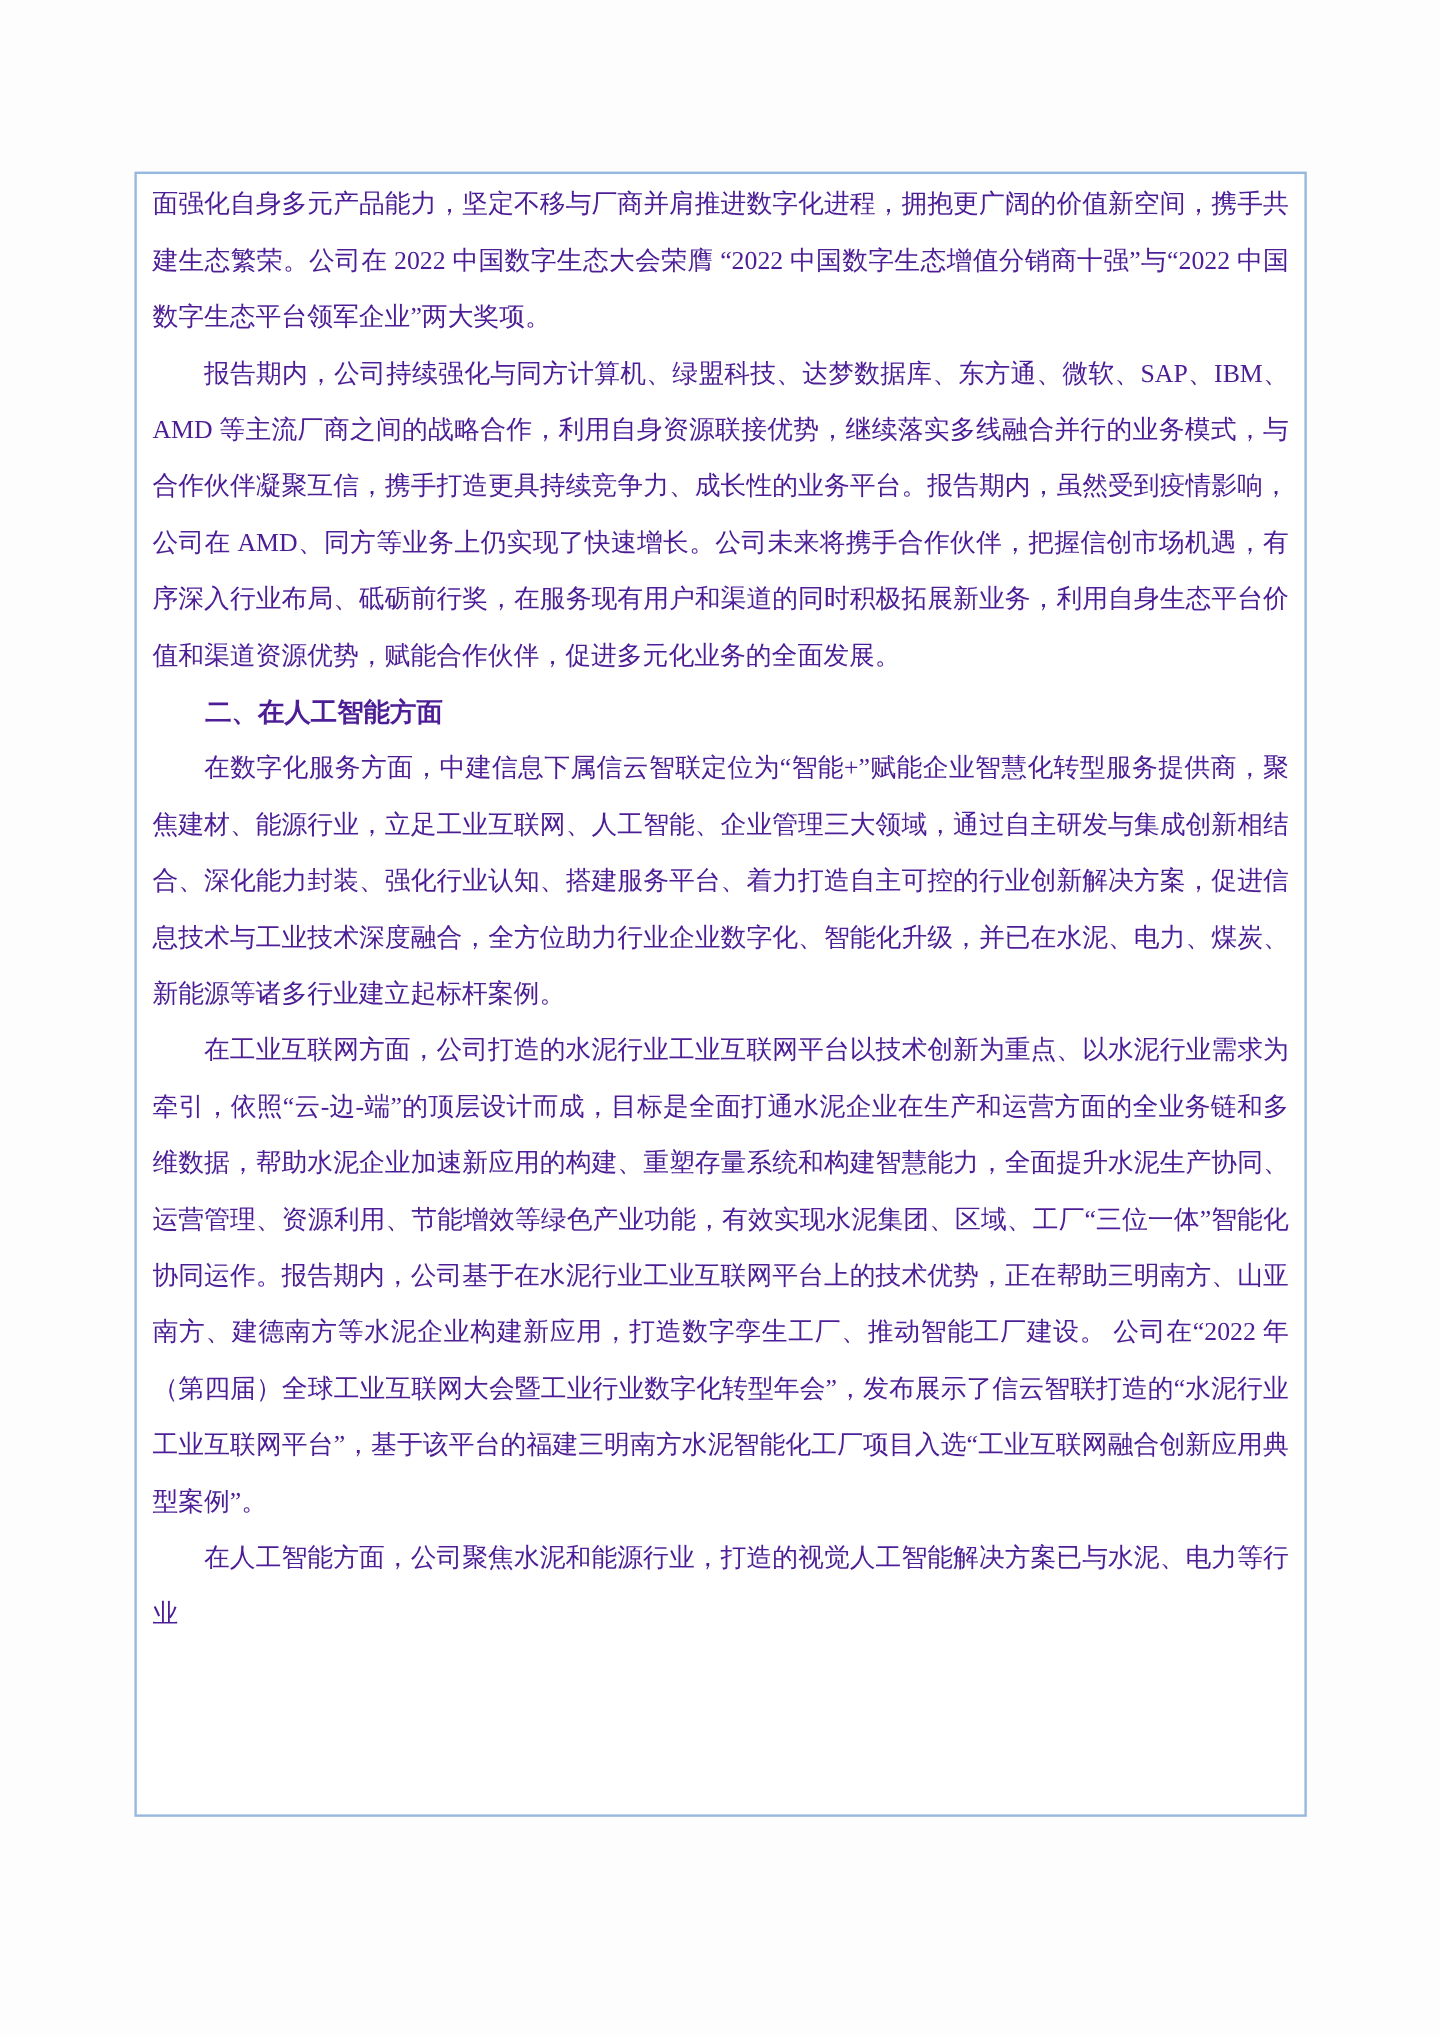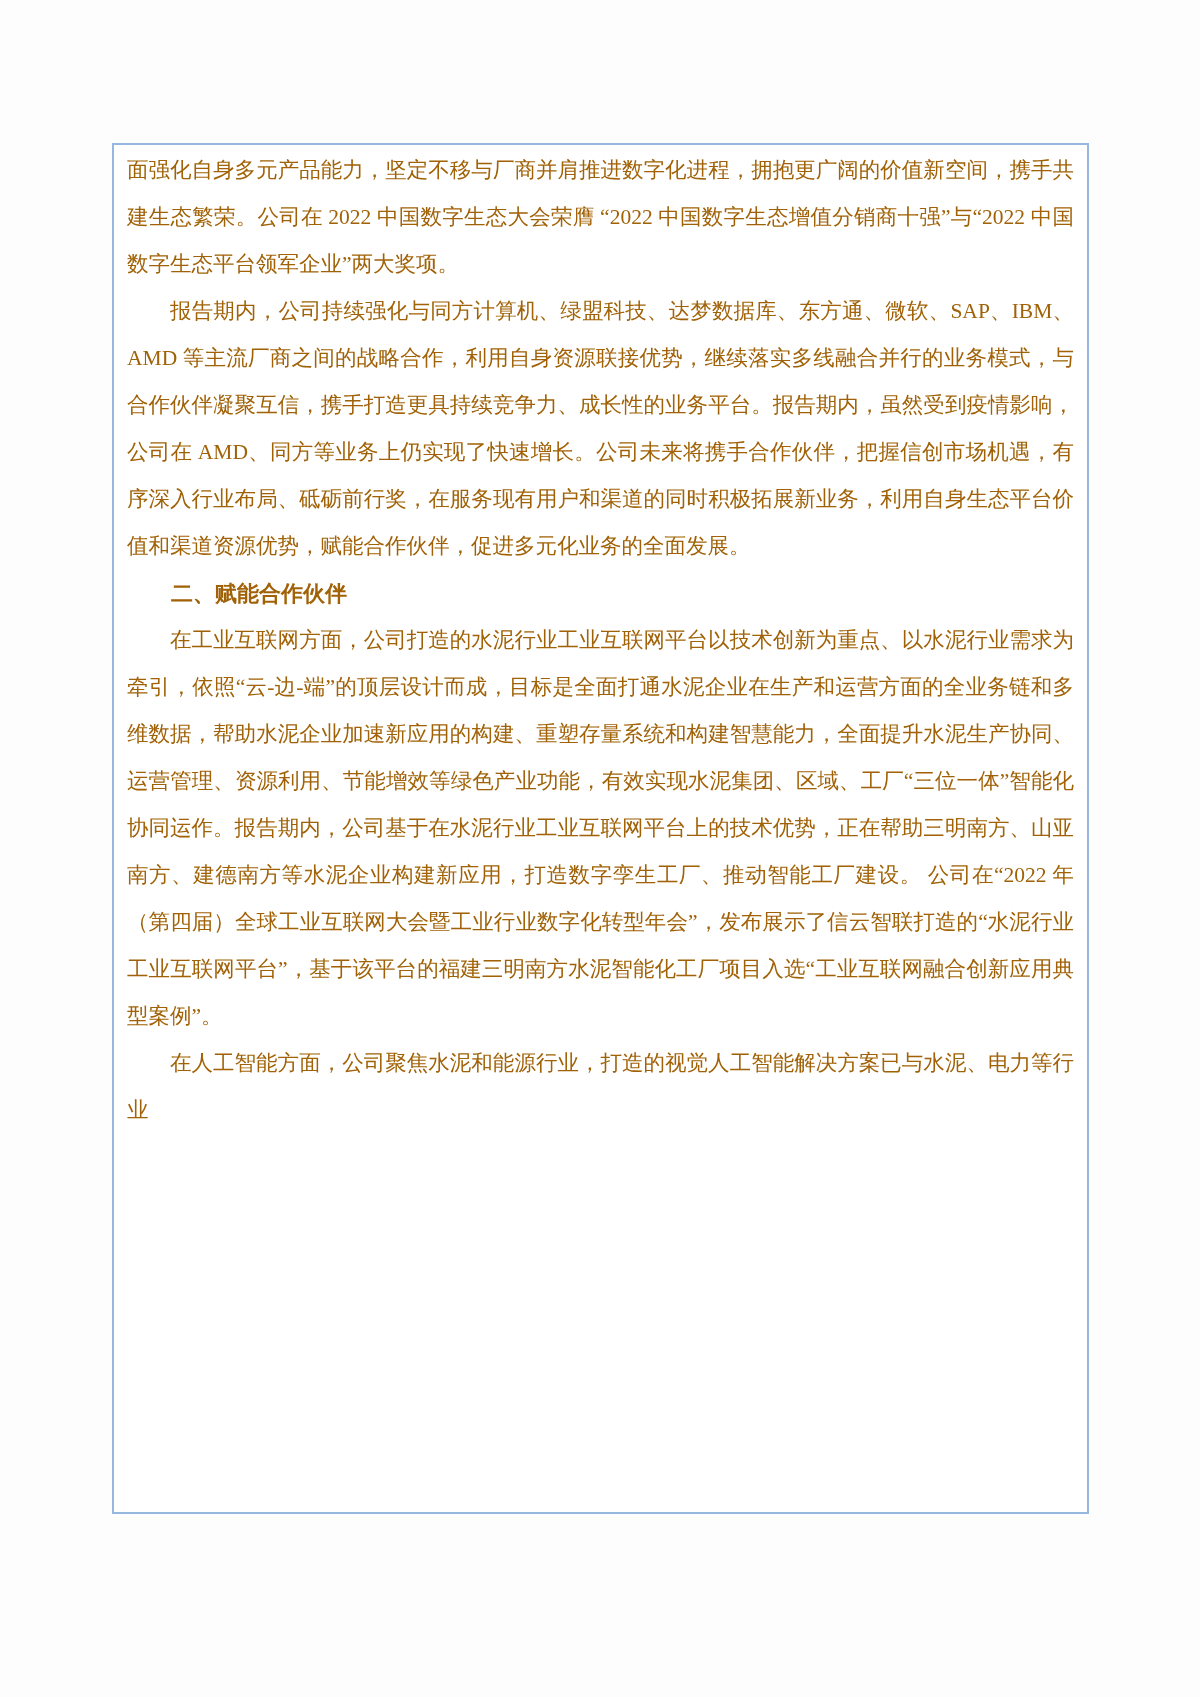--- a/index.html
+++ b/index.html
@@ -7,21 +7,21 @@
     padding: 0;
     background: #f5f5f5;
   }
   .page {
     position: relative;
     width: 1200px;
     height: 1697px;
     margin: 0 auto;
     background: #fdfdfd;
     font-family: "Liberation Serif", "DejaVu Serif", serif;
-    color: #a16207;
+    color: #4c1d95;
     overflow: hidden;
   }
   .content-frame {
     position: absolute;
     left: 112px;
     top: 143px;
     width: 977px;
     height: 1371px;
     box-sizing: border-box;
     border: 2px solid #97b8de;
@@ -53,21 +53,22 @@
 <body>
 
 <div class="page">
   <div class="content-frame">
 
     <p class="body-para continued">面强化自身多元产品能力，坚定不移与厂商并肩推进数字化进程，拥抱更广阔的价值新空间，携手共建生态繁荣。公司在 2022 中国数字生态大会荣膺 “2022 中国数字生态增值分销商十强”与“2022 中国数字生态平台领军企业”两大奖项。</p>
 
 
     <p class="body-para">报告期内，公司持续强化与同方计算机、绿盟科技、达梦数据库、东方通、微软、SAP、IBM、AMD 等主流厂商之间的战略合作，利用自身资源联接优势，继续落实多线融合并行的业务模式，与合作伙伴凝聚互信，携手打造更具持续竞争力、成长性的业务平台。报告期内，虽然受到疫情影响，公司在 AMD、同方等业务上仍实现了快速增长。公司未来将携手合作伙伴，把握信创市场机遇，有序深入行业布局、砥砺前行奖，在服务现有用户和渠道的同时积极拓展新业务，利用自身生态平台价值和渠道资源优势，赋能合作伙伴，促进多元化业务的全面发展。</p>
 
-    <h2 class="section-heading">二、赋能合作伙伴</h2>
+    <h2 class="section-heading">二、在人工智能方面</h2>
 
+    <p class="body-para">在数字化服务方面，中建信息下属信云智联定位为“智能+”赋能企业智慧化转型服务提供商，聚焦建材、能源行业，立足工业互联网、人工智能、企业管理三大领域，通过自主研发与集成创新相结合、深化能力封装、强化行业认知、搭建服务平台、着力打造自主可控的行业创新解决方案，促进信息技术与工业技术深度融合，全方位助力行业企业数字化、智能化升级，并已在水泥、电力、煤炭、新能源等诸多行业建立起标杆案例。</p>
 
     <p class="body-para">在工业互联网方面，公司打造的水泥行业工业互联网平台以技术创新为重点、以水泥行业需求为牵引，依照“云-边-端”的顶层设计而成，目标是全面打通水泥企业在生产和运营方面的全业务链和多维数据，帮助水泥企业加速新应用的构建、重塑存量系统和构建智慧能力，全面提升水泥生产协同、运营管理、资源利用、节能增效等绿色产业功能，有效实现水泥集团、区域、工厂“三位一体”智能化协同运作。报告期内，公司基于在水泥行业工业互联网平台上的技术优势，正在帮助三明南方、山亚南方、建德南方等水泥企业构建新应用，打造数字孪生工厂、推动智能工厂建设。 公司在“2022 年（第四届）全球工业互联网大会暨工业行业数字化转型年会”，发布展示了信云智联打造的“水泥行业工业互联网平台”，基于该平台的福建三明南方水泥智能化工厂项目入选“工业互联网融合创新应用典型案例”。</p>
 
     <p class="body-para">在人工智能方面，公司聚焦水泥和能源行业，打造的视觉人工智能解决方案已与水泥、电力等行业</p>
 
   </div>
 </div>
 
 </body></html>

